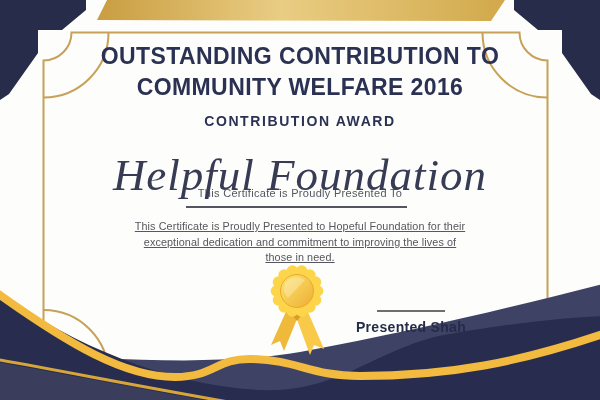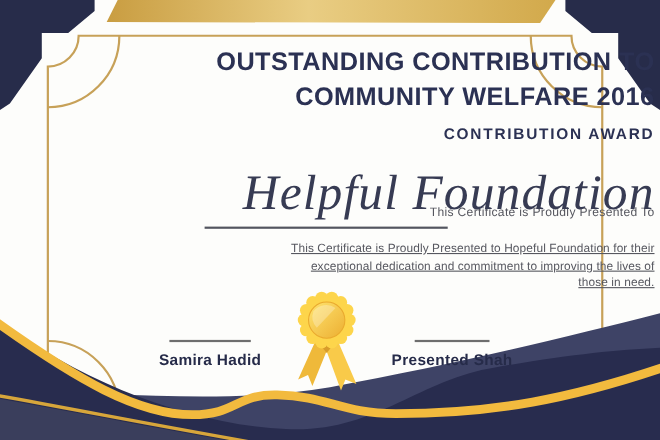--- a/index.html
+++ b/index.html
@@ -2,21 +2,21 @@
 <html><head>
 <meta charset="utf-8">
 <style>
   html,body{margin:0;padding:0;background:#e8e8e8;}
   .stage{
     position:relative;width:600px;height:400px;overflow:hidden;
     background:#fdfdfb;
     font-family:"Liberation Sans", sans-serif;
   }
   .bg-svg{position:absolute;left:0;top:0;width:600px;height:400px;}
-  .txt{position:absolute;left:5px;width:590px;text-align:right;}
+  .txt{position:absolute;left:5px;width:590px;text-align:center;}
   .title{
     top:41px;
     font-size:23px;font-weight:700;color:#2b3153;
     letter-spacing:.4px;line-height:31px;
   }
   .award-label{
     top:113px;
     font-size:14px;font-weight:700;color:#2b3153;letter-spacing:1.6px;
   }
   .presented{
@@ -134,23 +134,19 @@
   <div class="txt recipient">Helpful Foundation</div>
 
   <div class="name-underline"></div>
 
   <div class="txt description">
     <div>This Certificate is Proudly Presented to Hopeful Foundation for their</div>
     <div>exceptional dedication and commitment to improving the lives of</div>
     <div>those in need.</div>
   </div>
 
-  <div class="sig sig-left">
-    <span class="sig-line l"></span>
-    <div class="sig-name">Samira Hadid</div>
-  </div>
 
   <div class="sig sig-right">
     <span class="sig-line r"></span>
     <div class="sig-name">Presented Shah</div>
   </div>
 
 </div>
 
 </body></html>

